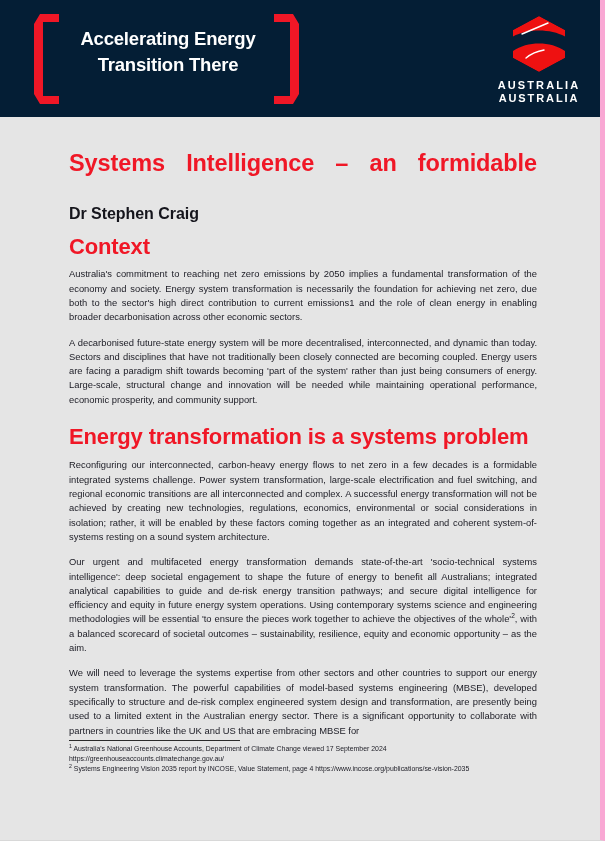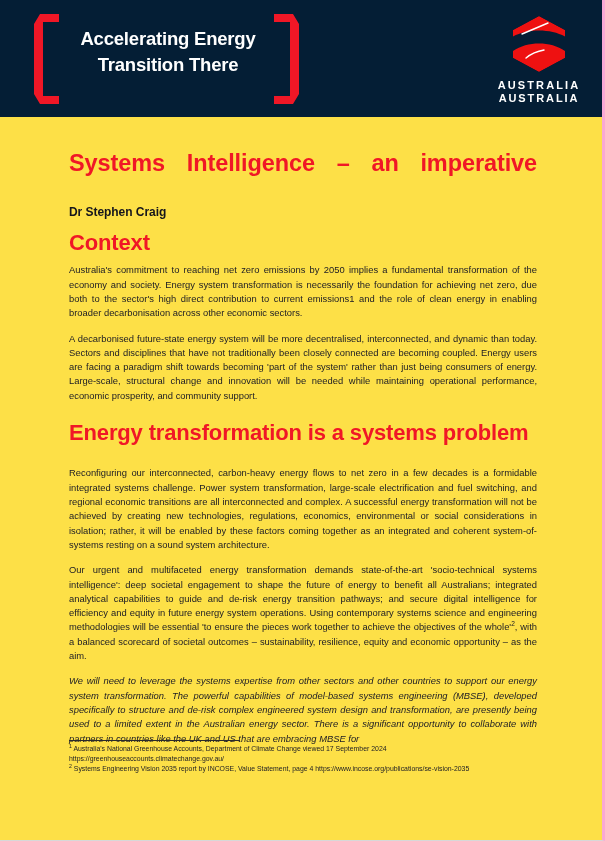--- a/index.html
+++ b/index.html
@@ -12,23 +12,23 @@
     background: #ffffff;
     font-family: "Liberation Sans", sans-serif;
     color: #1b1b1b;
     overflow: hidden;
     position: relative;
   }
   .page {
     width: 605px;
     height: 841px;
     position: relative;
-    background: #fde047;
+    background: #e5e5e5;
     box-sizing: border-box;
-    border-right: 3px solid #f9a8d4;
+    border-right: 5px solid #f9a8d4;
     border-bottom: 1px solid #d8d8d8;
     overflow: hidden;
   }
 
   
   .banner {
     position: absolute;
     top: 0; left: 0;
     width: 605px;
     height: 117px;
@@ -114,48 +114,48 @@
   }
   .doc-title .t-line1 {
     display: block;
     text-align: justify;
     text-align-last: justify;
     white-space: nowrap;
   }
   .doc-title .t-line2 { display: block; }
 
   .byline {
-    font-size: 12px;
+    font-size: 16px;
     font-weight: bold;
     color: #15151c;
     margin: 0 0 11px 0;
     letter-spacing: -0.05px;
   }
   .byline.date { margin-bottom: 13px; }
 
   h2.section-heading {
     color: #f01726;
     font-size: 22px;
     font-weight: bold;
     margin: 0 0 7px 0;
     line-height: 1.2;
     letter-spacing: -0.15px;
   }
   h2.section-heading.second {
     margin-top: 17px;
-    margin-bottom: 20px;
+    margin-bottom: 8px;
   }
   p.body-para {
     font-size: 9.4px;
     line-height: 1.52;
     text-align: justify;
     margin: 0 0 11px 0;
     color: #1b1b24;
   }
-  p.body-para:last-child { margin-bottom: 0; font-style: italic; }
+  p.body-para:last-child { margin-bottom: 0; }
   sup {
     font-size: 6.6px;
     vertical-align: super;
     line-height: 0;
   }
 
   
   .footnotes {
     position: absolute;
     left: 69px;
@@ -224,21 +224,21 @@
         </svg>
       </span>
       <div class="logo-word">AUSTRALIA</div>
       <div class="logo-sub">AUSTRALIA</div>
     </div>
   </div>
 
   <div class="content">
 
     <h1 class="doc-title">
-      <span class="t-line1">Systems Intelligence – an imperative</span>
+      <span class="t-line1">Systems Intelligence – an formidable</span>
     </h1>
 
     <p class="byline">Dr Stephen Craig</p>
 
     <h2 class="section-heading">Context</h2>
     <p class="body-para">Australia's commitment to reaching net zero emissions by 2050 implies a fundamental transformation of the economy and society. Energy system transformation is necessarily the foundation for achieving net zero, due both to the sector's high direct contribution to current emissions1 and the role of clean energy in enabling broader decarbonisation across other economic sectors.</p>
     <p class="body-para">A decarbonised future-state energy system will be more decentralised, interconnected, and dynamic than today. Sectors and disciplines that have not traditionally been closely connected are becoming coupled. Energy users are facing a paradigm shift towards becoming 'part of the system' rather than just being consumers of energy. Large-scale, structural change and innovation will be needed while maintaining operational performance, economic prosperity, and community support.</p>
 
     <h2 class="section-heading second">Energy transformation is a systems problem</h2>
     <p class="body-para">Reconfiguring our interconnected, carbon-heavy energy flows to net zero in a few decades is a formidable integrated systems challenge. Power system transformation, large-scale electrification and fuel switching, and regional economic transitions are all interconnected and complex. A successful energy transformation will not be achieved by creating new technologies, regulations, economics, environmental or social considerations in isolation; rather, it will be enabled by these factors coming together as an integrated and coherent system-of-systems resting on a sound system architecture.</p>

